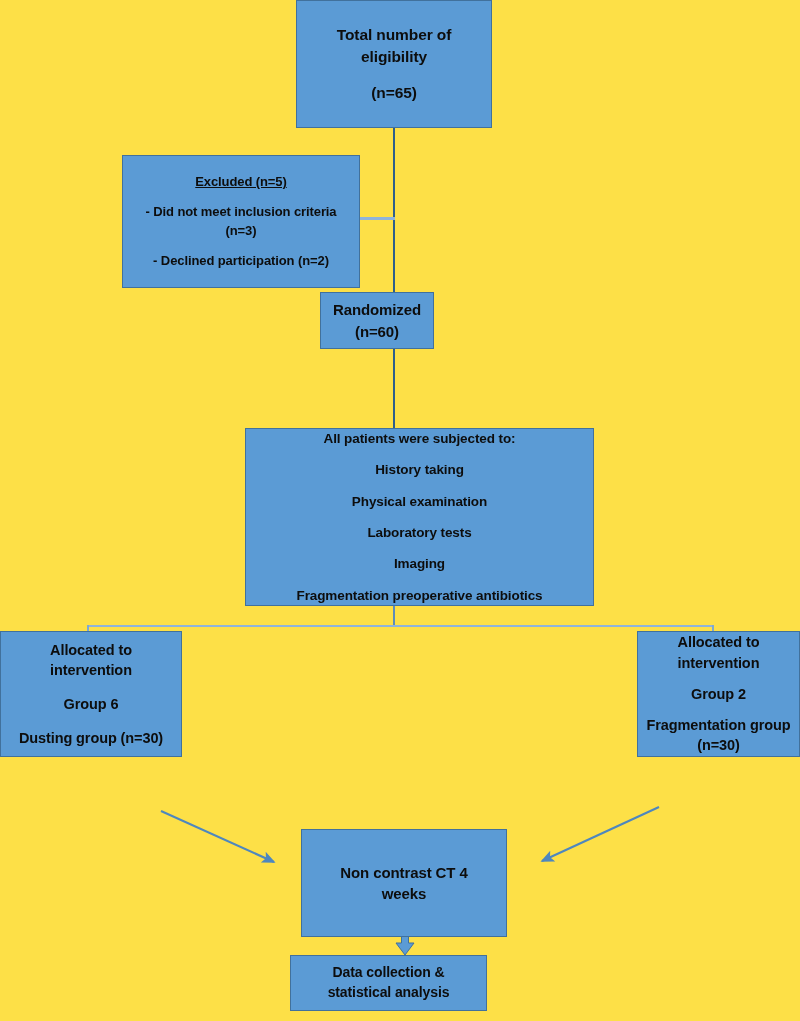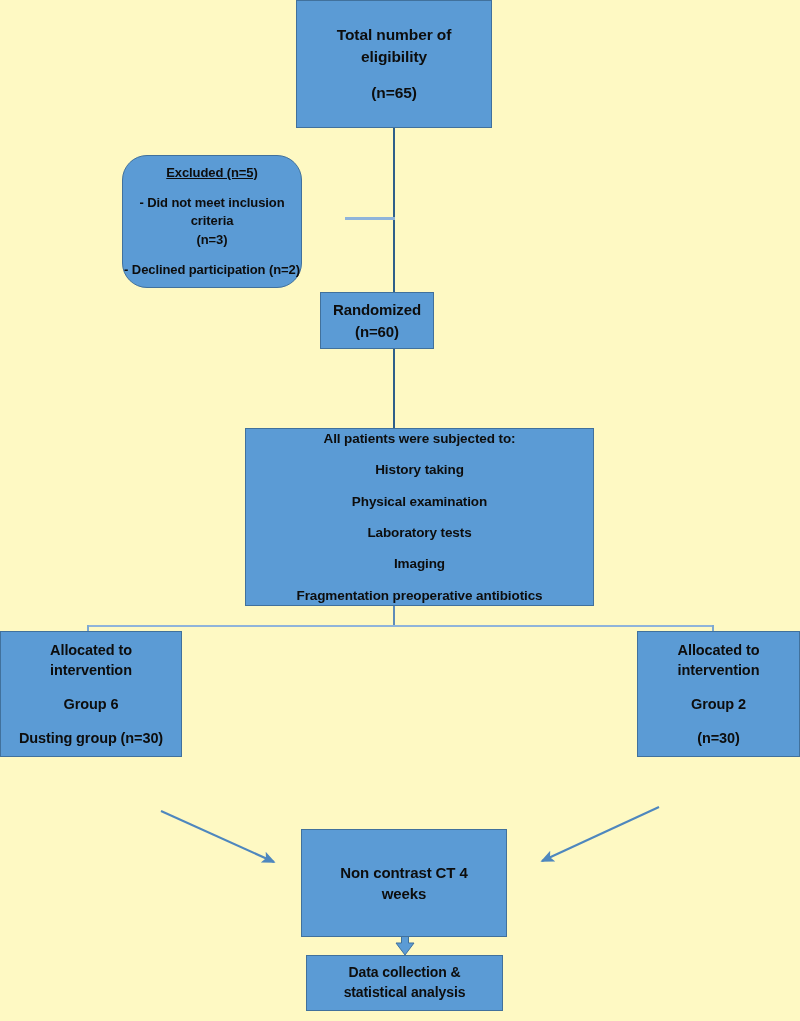--- a/index.html
+++ b/index.html
@@ -3,21 +3,21 @@
 <meta charset="utf-8">
 <style>
   html,body{margin:0;padding:0;background:#ffffff;}
   body{
     font-family:"Liberation Sans", sans-serif;
   }
   #canvas{
     position:relative;
     width:800px;
     height:1021px;
-    background:#fef9c3;
+    background:#fde047;
     overflow:hidden;
   }
   .node{
     position:absolute;
     background:#5B9BD5;
     border:1px solid #41719C;
     box-sizing:border-box;
     color:#0d0d0d;
     font-weight:bold;
     display:flex;
@@ -35,27 +35,27 @@
   
   .vline{position:absolute;background:#2E5F8A;width:2px;}
   .vline-light{position:absolute;background:#7FA9D0;width:2px;}
   .hline{position:absolute;background:#8FB4DA;height:3px;}
   .hline-thin{position:absolute;background:#8FB4DA;height:2px;}
   .arrow-down{position:absolute;}
   .diag{position:absolute;top:0;left:0;width:800px;height:1021px;pointer-events:none;}
 
   
   #n-total{left:296px;top:0px;width:196px;height:128px;font-size:15.5px;}
-  #n-excluded{left:122px;top:155px;width:180px;height:133px;font-size:13px;border-radius:25px;}
+  #n-excluded{left:122px;top:155px;width:238px;height:133px;font-size:13px;}
   #n-random{left:320px;top:292px;width:114px;height:57px;font-size:15px;}
   #n-allpat{left:245px;top:428px;width:349px;height:178px;font-size:13.5px;}
   #n-g1{left:0px;top:631px;width:182px;height:126px;font-size:14.5px;}
   #n-g2{left:637px;top:631px;width:163px;height:126px;font-size:14.5px;}
   #n-ct{left:301px;top:829px;width:206px;height:108px;font-size:15px;}
-  #n-data{left:306px;top:955px;width:197px;height:56px;font-size:14px;}
+  #n-data{left:290px;top:955px;width:197px;height:56px;font-size:14px;}
 </style>
 </head>
 <body>
 
 <div id="canvas">
 
   <div class="vline" style="left:393px;top:128px;height:166px;"></div>
 
   <div class="hline" style="left:345px;top:217px;width:50px;"></div>
 
@@ -123,20 +123,21 @@
     <span class="gap"></span>
     <span class="ln">Dusting group (n=30)</span>
   </div>
 
   <div class="node" id="n-g2">
     <span class="ln">Allocated to</span>
     <span class="ln">intervention</span>
     <span class="gap"></span>
     <span class="ln">Group 2</span>
     <span class="gap"></span>
+    <span class="ln">Fragmentation group</span>
     <span class="ln">(n=30)</span>
   </div>
 
   <div class="node" id="n-ct">
     <span class="ln">Non contrast CT 4</span>
     <span class="ln">weeks</span>
   </div>
 
   <div class="node" id="n-data">
     <span class="ln">Data collection &amp;</span>

